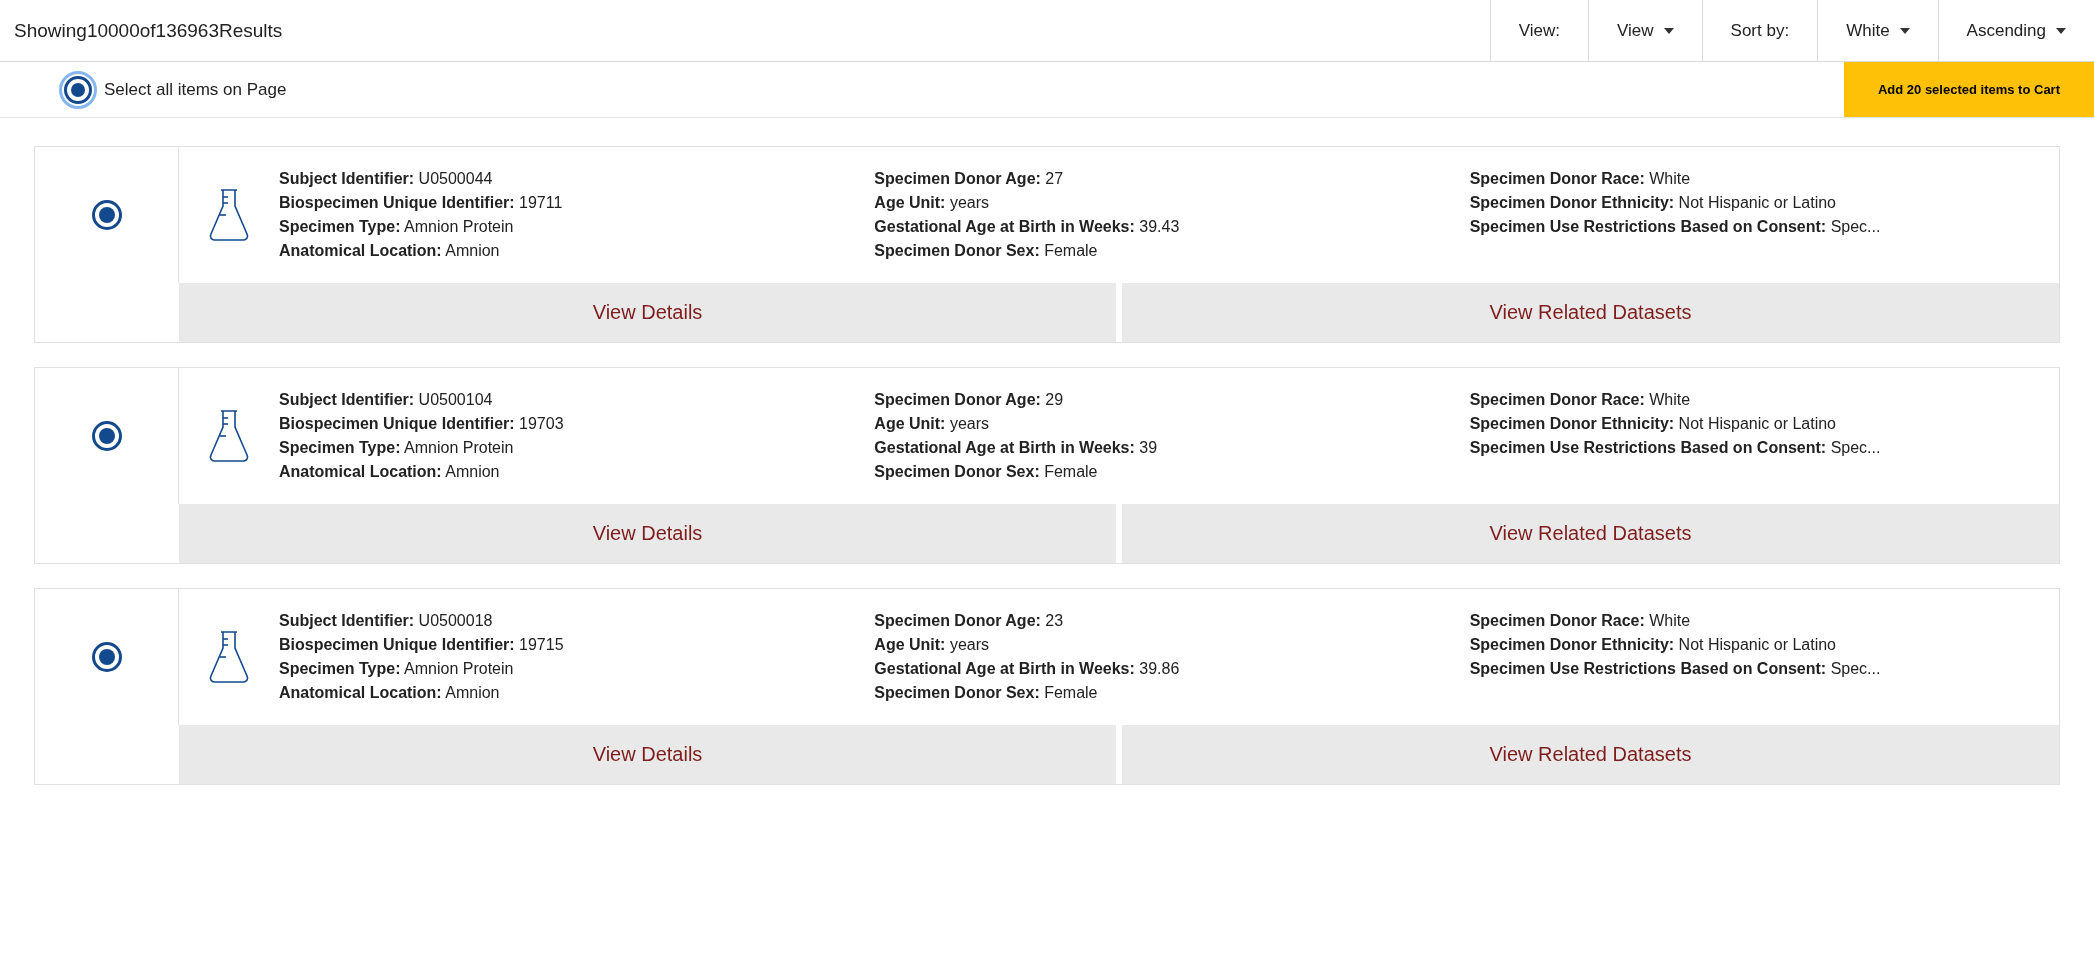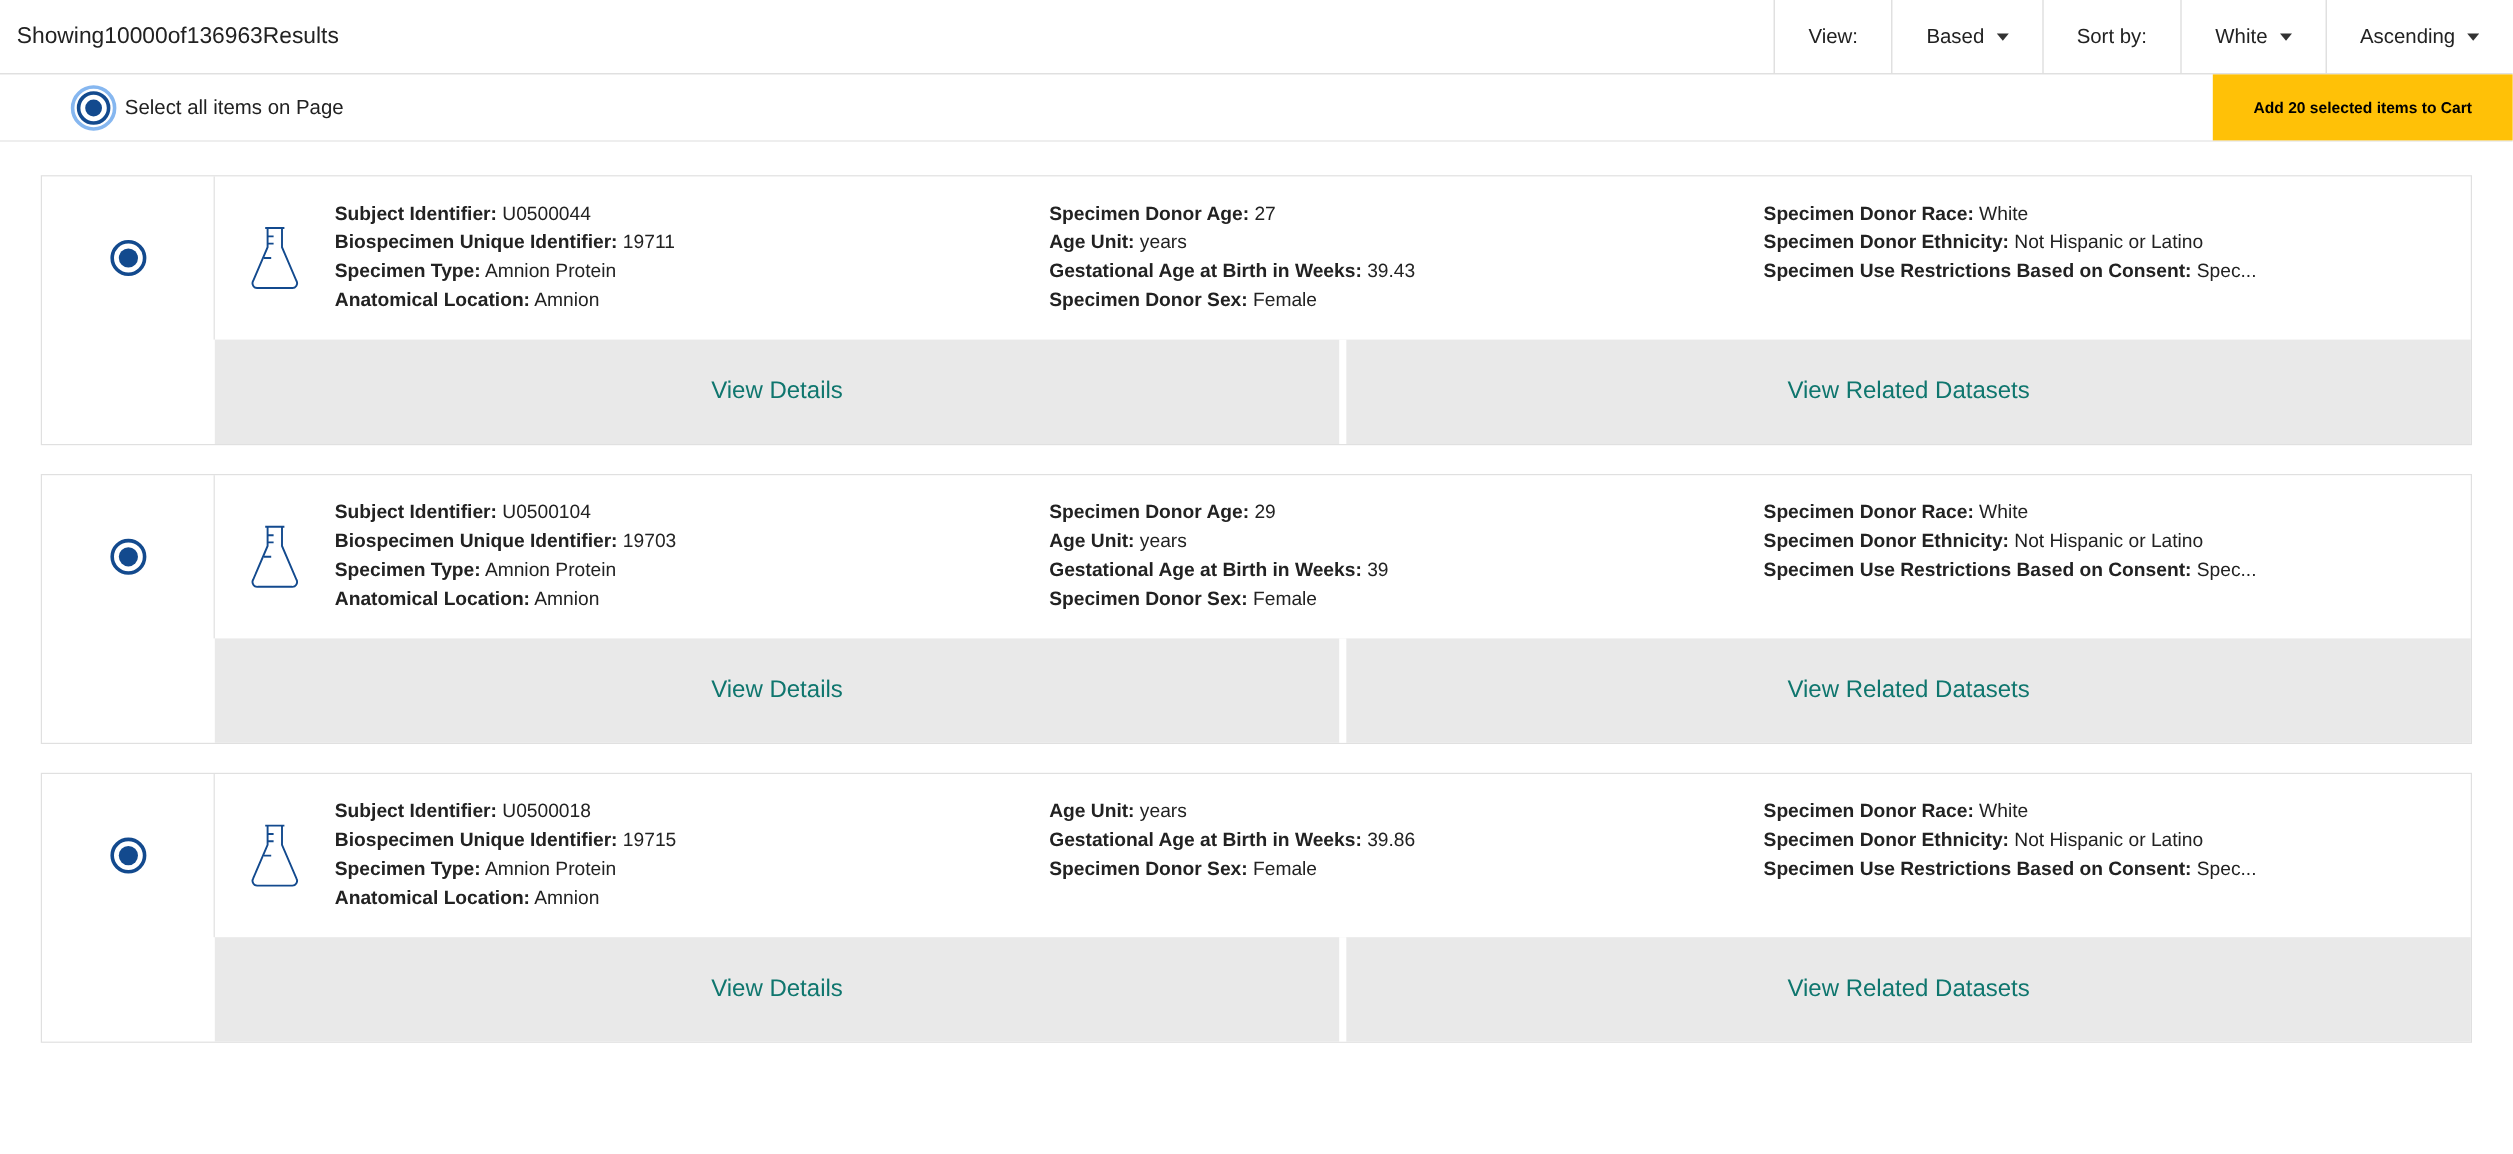--- a/index.html
+++ b/index.html
@@ -119,23 +119,23 @@
   .field b { font-weight: 700; }
   .card-actions {
     display: flex;
     margin-left: 144px;
   }
   .action-btn {
     flex: 1;
     background: #e9e9e9;
     border: none;
     border-right: 6px solid #fff;
-    padding: 32px 0;
+    padding: 18px 0;
     font-size: 20px;
-    color: #0f766e;
+    color: #7f1d1d;
     cursor: pointer;
   }
   .action-btn:last-child { border-right: none; }
   svg.flask { stroke:#134a8e; stroke-width:1.6; fill:none; }
 </style>
 </head>
 <body>
 
 <div class="top-bar">
   <div class="results-count">
@@ -143,21 +143,21 @@
     <span>10000</span>
     <span> of </span>
     <span>136963</span>
     <span> Results</span>
   </div>
   <div class="control-block">
     <span class="control-label">View:</span>
   </div>
   <div class="control-block">
     <span class="control-value">
-      <span>Based</span>
+      <span>View</span>
       <span class="caret"></span>
     </span>
   </div>
   <div class="control-block">
     <span class="control-label">Sort by:</span>
   </div>
   <div class="control-block">
     <span class="control-value">
       <span>White</span>
       <span class="caret"></span>
@@ -272,20 +272,21 @@
         </svg>
       </div>
       <div class="card-data">
         <div class="col">
           <div class="field"><b>Subject Identifier:</b> <span>U0500018</span></div>
           <div class="field"><b>Biospecimen Unique Identifier:</b> <span>19715</span></div>
           <div class="field"><b>Specimen Type:</b> <span>Amnion Protein</span></div>
           <div class="field"><b>Anatomical Location:</b> <span>Amnion</span></div>
         </div>
         <div class="col">
+          <div class="field"><b>Specimen Donor Age:</b> <span>23</span></div>
           <div class="field"><b>Age Unit:</b> <span>years</span></div>
           <div class="field"><b>Gestational Age at Birth in Weeks:</b> <span>39.86</span></div>
           <div class="field"><b>Specimen Donor Sex:</b> <span>Female</span></div>
         </div>
         <div class="col">
           <div class="field"><b>Specimen Donor Race:</b> <span>White</span></div>
           <div class="field"><b>Specimen Donor Ethnicity:</b> <span>Not Hispanic or Latino</span></div>
           <div class="field"><b>Specimen Use Restrictions Based on Consent:</b> <span>Spec...</span></div>
         </div>
       </div>

